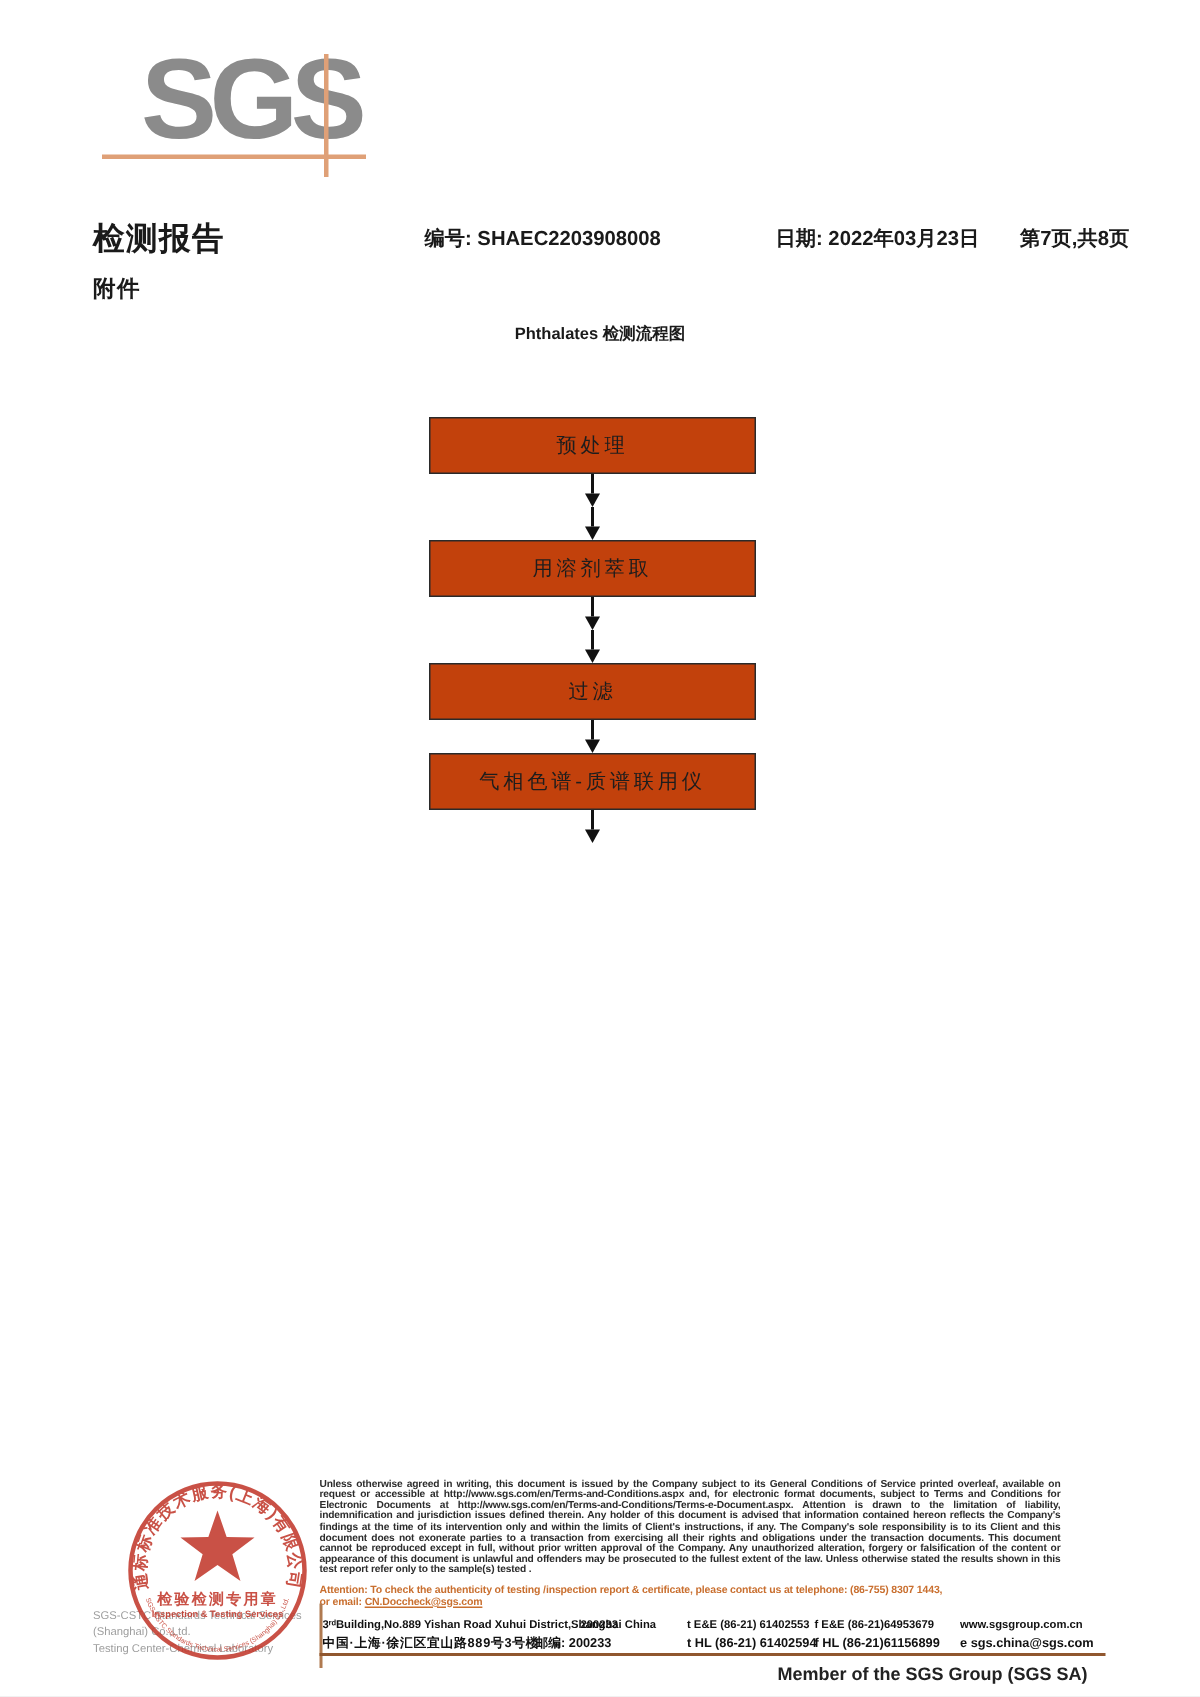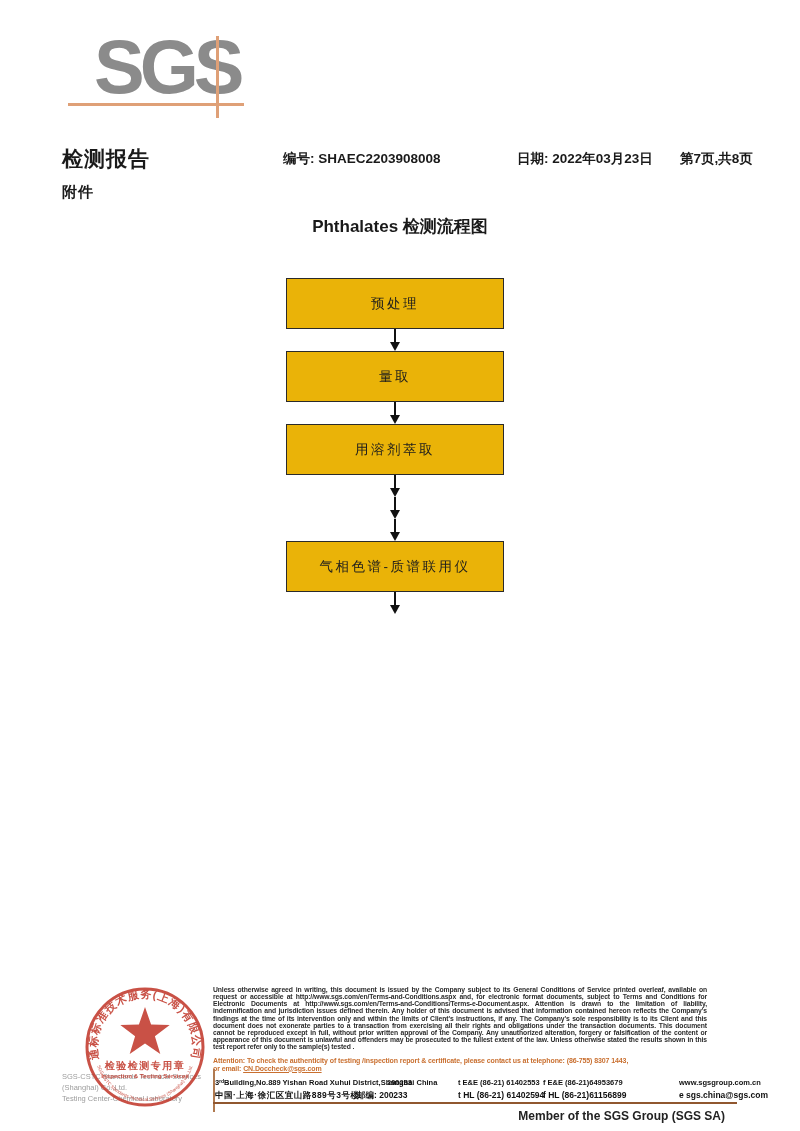--- a/index.html
+++ b/index.html
@@ -16,25 +16,25 @@
   }
   .logo-hline { position:absolute; left:68px; top:103px; width:176px; height:3px; background:var(--accent,#dfa077); }
   .logo-vline { position:absolute; left:216px; top:36px; width:3px; height:82px; background:var(--accent,#dfa077); }
   
   .report-title { position:absolute; left:62px; top:145px; font-size:21px; font-weight:bold; letter-spacing:1px; }
   .hdr { position:absolute; top:150px; font-size:13.5px; font-weight:600; white-space:nowrap; }
   .hdr-no   { left:283px; }
   .hdr-date { left:517px; }
   .hdr-page { left:680px; }
   .attachment { position:absolute; left:62px; top:183px; font-size:15px; font-weight:bold; letter-spacing:1px; }
-  .flow-title { position:absolute; left:0; right:0; top:215px; text-align:center; font-size:17px; font-weight:bold; }
+  .flow-title { position:absolute; left:0; right:0; top:215px; text-align:center; font-size:11px; font-weight:bold; }
   
   .flow { position:absolute; left:286px; top:278px; width:218px; display:flex; flex-direction:column; }
   .fbox {
-    height:51px; border:1.5px solid #2a2a2a; background:#eab308;
+    height:38px; border:1.5px solid #2a2a2a; background:#c2410c;
     display:flex; align-items:center; justify-content:center;
     font-size:13.5px; letter-spacing:2.5px; color:#1d1d1d; white-space:nowrap;
   }
   .farrow { height:22px; display:flex; flex-direction:column; align-items:center; justify-content:flex-start; }
   .farrow .stem { width:2.6px; height:13px; background:#111; }
   .farrow .head { width:0; height:0; border-left:5.5px solid transparent; border-right:5.5px solid transparent; border-top:9px solid #111; }
   
   .company-gray { position:absolute; left:62px; top:1071px; width:170px; font-size:7.5px; line-height:11px; color:#9d9d9d; z-index:1; }
   .stamp { position:absolute; left:75px; top:977px; z-index:2; opacity:.88; }
   .legal {
@@ -43,21 +43,21 @@
   }
   .attention {
     position:absolute; left:213px; top:1057px; width:494px; font-size:7px; line-height:7.6px;
     font-weight:bold; color:var(--attn,#c96f2f); letter-spacing:-0.1px;
   }
   .attention .email { text-decoration:underline; }
   .addr { position:absolute; left:215px; top:1077px; width:525px; height:26px; font-size:7.5px; color:#111; }
   .addr .r1, .addr .r2 { position:absolute; left:0; right:0; white-space:nowrap; }
   .addr .r1 { top:1px; } .addr .r2 { top:13px; font-size:8.5px; }
   .addr span { position:absolute; font-weight:600; }
-  .a-addr { left:0; } .a-zip { left:172px; } .a-tel { left:243px; } .a-fax { left:328px; } .a-web { left:425px;margin-left:39px; }
+  .a-addr { left:0; } .a-zip { left:172px; } .a-tel { left:243px; } .a-fax { left:328px; } .a-web { left:425px; }
   .r2 .a-addr { letter-spacing:.5px; }
   .foot-vline { position:absolute; left:213px; top:1069px; width:1.6px; height:43px; background:#b07a50; }
   .foot-hline { position:absolute; left:213px; top:1102px; width:524px; height:2.4px; background:var(--line,#90572f); }
   .member { position:absolute; right:75px; top:1109px; font-size:12px; font-weight:bold; color:#222; }
 </style>
 </head>
 <body>
 
 <div class="page">
 
@@ -73,37 +73,37 @@
   <div class="flow-title">Phthalates 检测流程图</div>
 
   <div class="flow">
     <div class="fbox">
         <span>预处理</span>
       </div>
     <div class="farrow">
         <div class="stem"></div>
         <div class="head"></div>
       </div>
-    <div class="fbox">
-        <span>量取</span>
-      </div>
     <div class="farrow">
         <div class="stem"></div>
         <div class="head"></div>
       </div>
     <div class="fbox">
         <span>用溶剂萃取</span>
       </div>
     <div class="farrow">
         <div class="stem"></div>
         <div class="head"></div>
       </div>
     <div class="farrow">
         <div class="stem"></div>
         <div class="head"></div>
+      </div>
+    <div class="fbox">
+        <span>过滤</span>
       </div>
     <div class="farrow">
         <div class="stem"></div>
         <div class="head"></div>
       </div>
     <div class="fbox">
         <span>气相色谱-质谱联用仪</span>
       </div>
     <div class="farrow">
         <div class="stem"></div>

